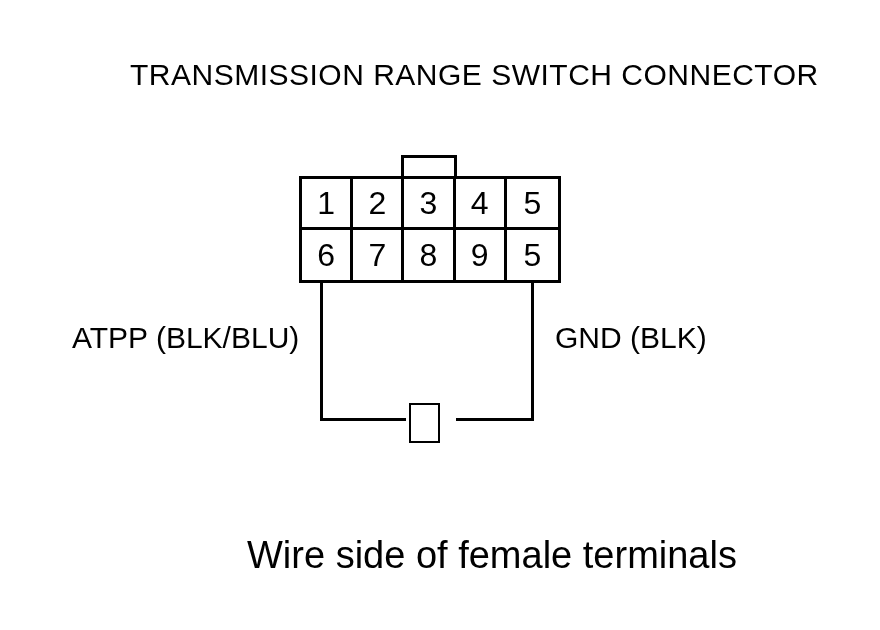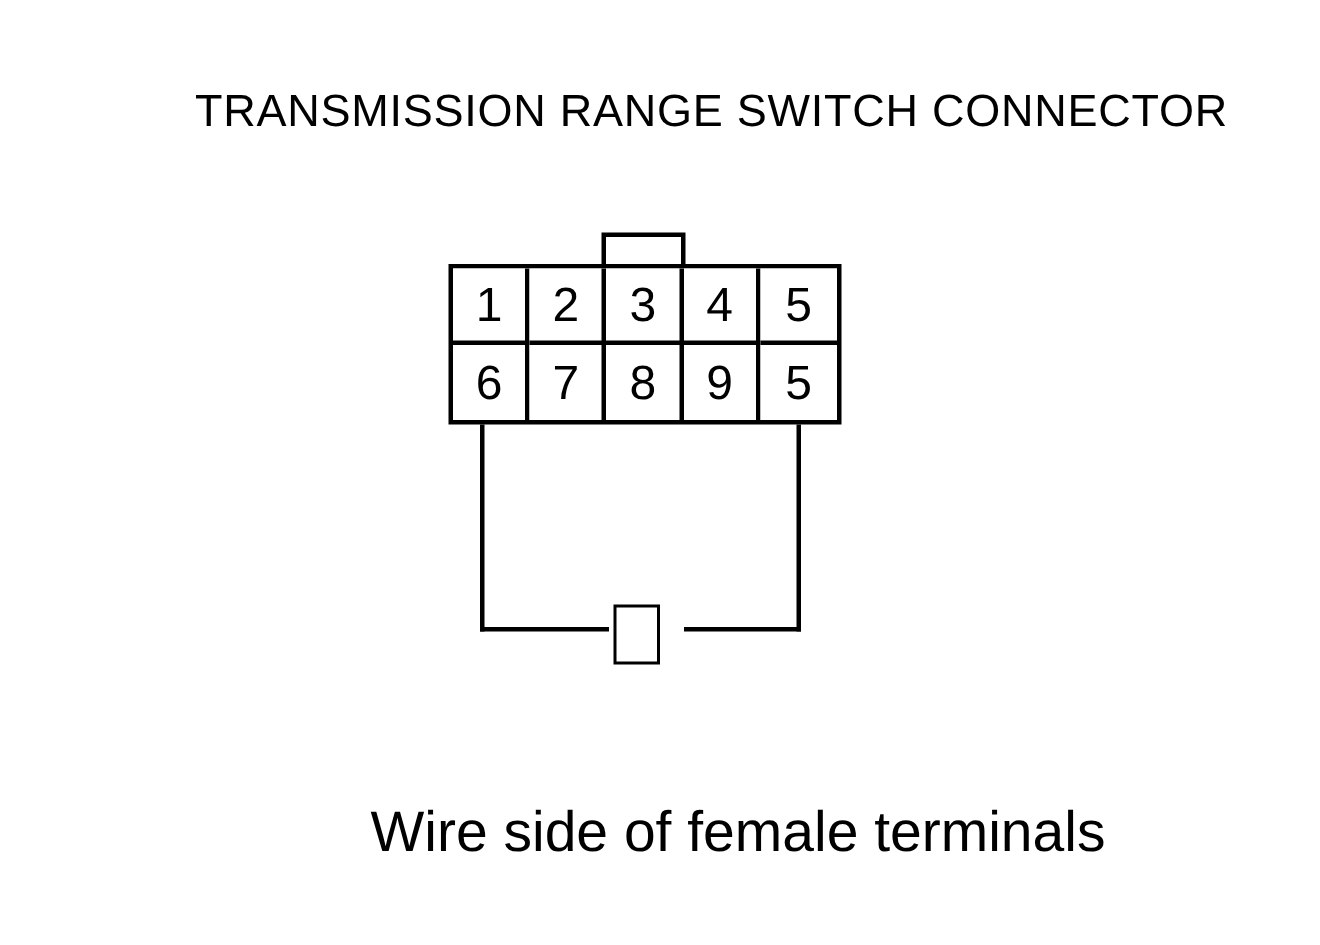--- a/index.html
+++ b/index.html
@@ -129,17 +129,19 @@
   <div id="wire-left-vertical" class="abs wire"></div>
 
   <div id="wire-right-vertical" class="abs wire"></div>
 
   <div id="wire-bottom-left" class="abs wire"></div>
 
   <div id="wire-bottom-right" class="abs wire"></div>
 
   <div id="terminal-box" class="abs"></div>
 
+  <div id="label-atpp" class="abs wire-label">ATPP (BLK/BLU)</div>
 
+  <div id="label-gnd" class="abs wire-label">GND (BLK)</div>
 
   <div id="caption" class="abs">Wire side of female terminals</div>
 
 </div>
 
 </body></html>

